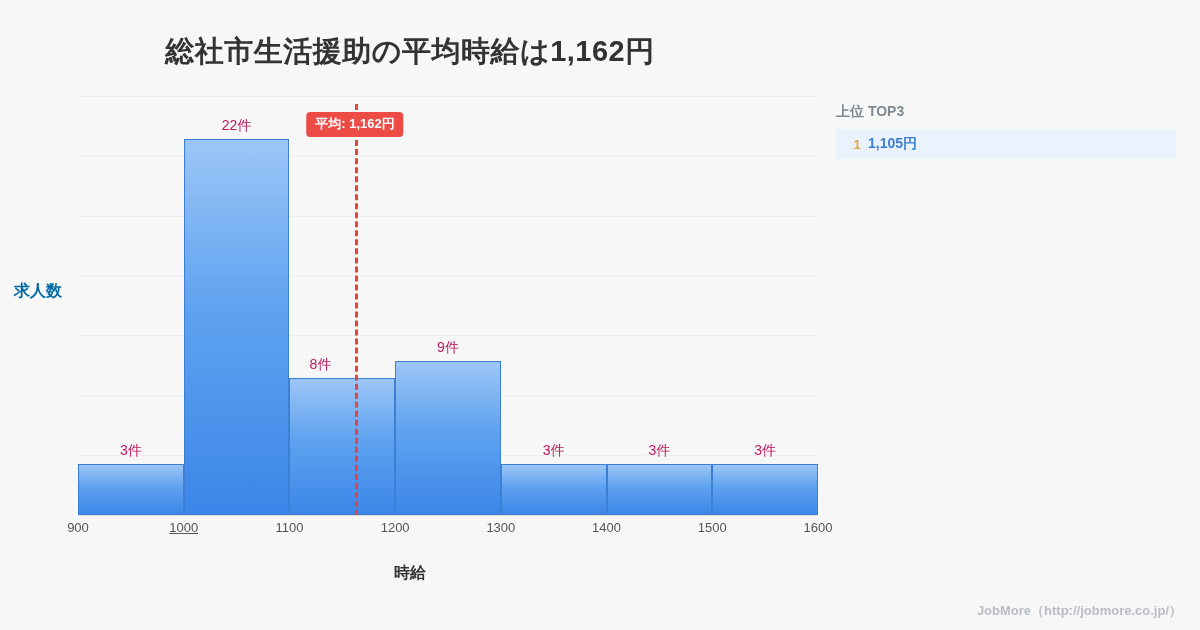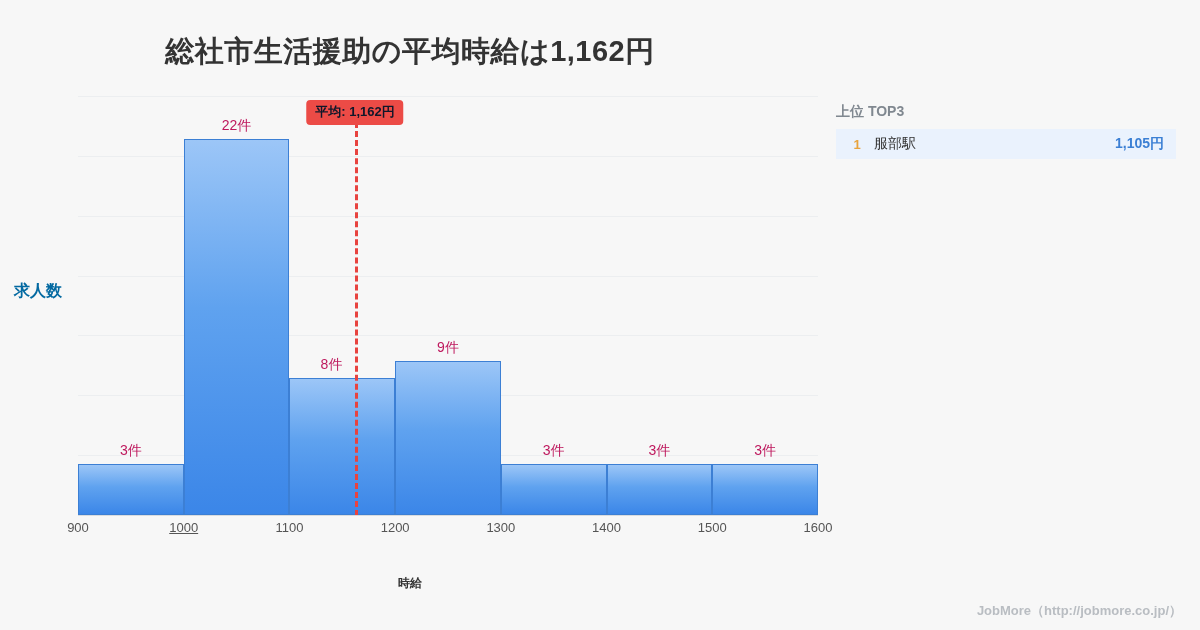--- a/index.html
+++ b/index.html
@@ -60,41 +60,41 @@
   
   #avg-line {
     position:absolute;
     top:8px;
     width:0;
     border-left:3px dashed #e8433f;
     height:412px;
   }
   #avg-badge {
     position:absolute;
-    top:4px;
+    top:16px;
     transform:translateX(-50%);
     background:#ec4b46;
-    color:#0f172a;
+    color:#ffffff;
     font-size:13px;
     font-weight:bold;
     padding:3px 9px 4px 9px;
     border-radius:4px;
     white-space:nowrap;
   }
   
   #ylabel {
     position:absolute;
     left:14px; top:281px;
     font-size:16px; font-weight:bold; color:#0369a1;
   }
   #xlabel {
     position:absolute;
-    left:0; top:575px; width:820px;
-    text-align:center;
-    font-size:12px; font-weight:bold; color:#333;
+    left:0; top:563px; width:820px;
+    text-align:center;
+    font-size:16px; font-weight:bold; color:#333;
   }
   
   #side-panel {
     position:absolute;
     left:836px; top:103px; width:340px;
   }
   #side-title {
     font-size:18px; font-weight:bold; color:#333;
     margin-bottom:20px;
   }
@@ -153,21 +153,21 @@
       <div class="gridline" style="top: 119.714px;"></div>
       <div class="gridline" style="top: 59.8571px;"></div>
       <div class="gridline" style="top: 0px;"></div>
     </div>
   <div id="bars">
       <div class="bar" style="left: 0px; width: 105.714px; height: 51.3061px;"></div>
       <div class="bar-label" style="left: 0px; width: 105.714px; top: 345.694px;">3件</div>
       <div class="bar" style="left: 105.714px; width: 105.714px; height: 376.245px;"></div>
       <div class="bar-label" style="left: 105.714px; width: 105.714px; top: 20.7551px;">22件</div>
       <div class="bar" style="left: 211.429px; width: 105.714px; height: 136.816px;"></div>
-      <div class="bar-label" style="left: 210px; width: 87px; top: 260.184px;">8件</div>
+      <div class="bar-label" style="left: 199px; width: 87px; top: 260.184px;">8件</div>
       <div class="bar" style="left: 317.143px; width: 105.714px; height: 153.918px;"></div>
       <div class="bar-label" style="left: 317.143px; width: 105.714px; top: 243.082px;">9件</div>
       <div class="bar" style="left: 422.857px; width: 105.714px; height: 51.3061px;"></div>
       <div class="bar-label" style="left: 422.857px; width: 105.714px; top: 345.694px;">3件</div>
       <div class="bar" style="left: 528.571px; width: 105.714px; height: 51.3061px;"></div>
       <div class="bar-label" style="left: 528.571px; width: 105.714px; top: 345.694px;">3件</div>
       <div class="bar" style="left: 634.286px; width: 105.714px; height: 51.3061px;"></div>
       <div class="bar-label" style="left: 634.286px; width: 105.714px; top: 345.694px;">3件</div>
     </div>
   <div id="avg-line" style="left: 276.971px;"></div>
@@ -186,19 +186,18 @@
 </div>
 
 <div id="ylabel">求人数</div>
 <div id="xlabel">時給</div>
 
 <div id="side-panel">
   <div id="side-sub">上位 TOP3</div>
   <div id="rank-list">
       <div class="rank-row">
         <div class="rank-num">1</div>
-        <div class="rank-name">服部駅</div>
         <div class="rank-val">1,105円</div>
       </div>
     </div>
 </div>
 
 <div id="footer">JobMore（http://jobmore.co.jp/）</div>
 
 </body></html>

